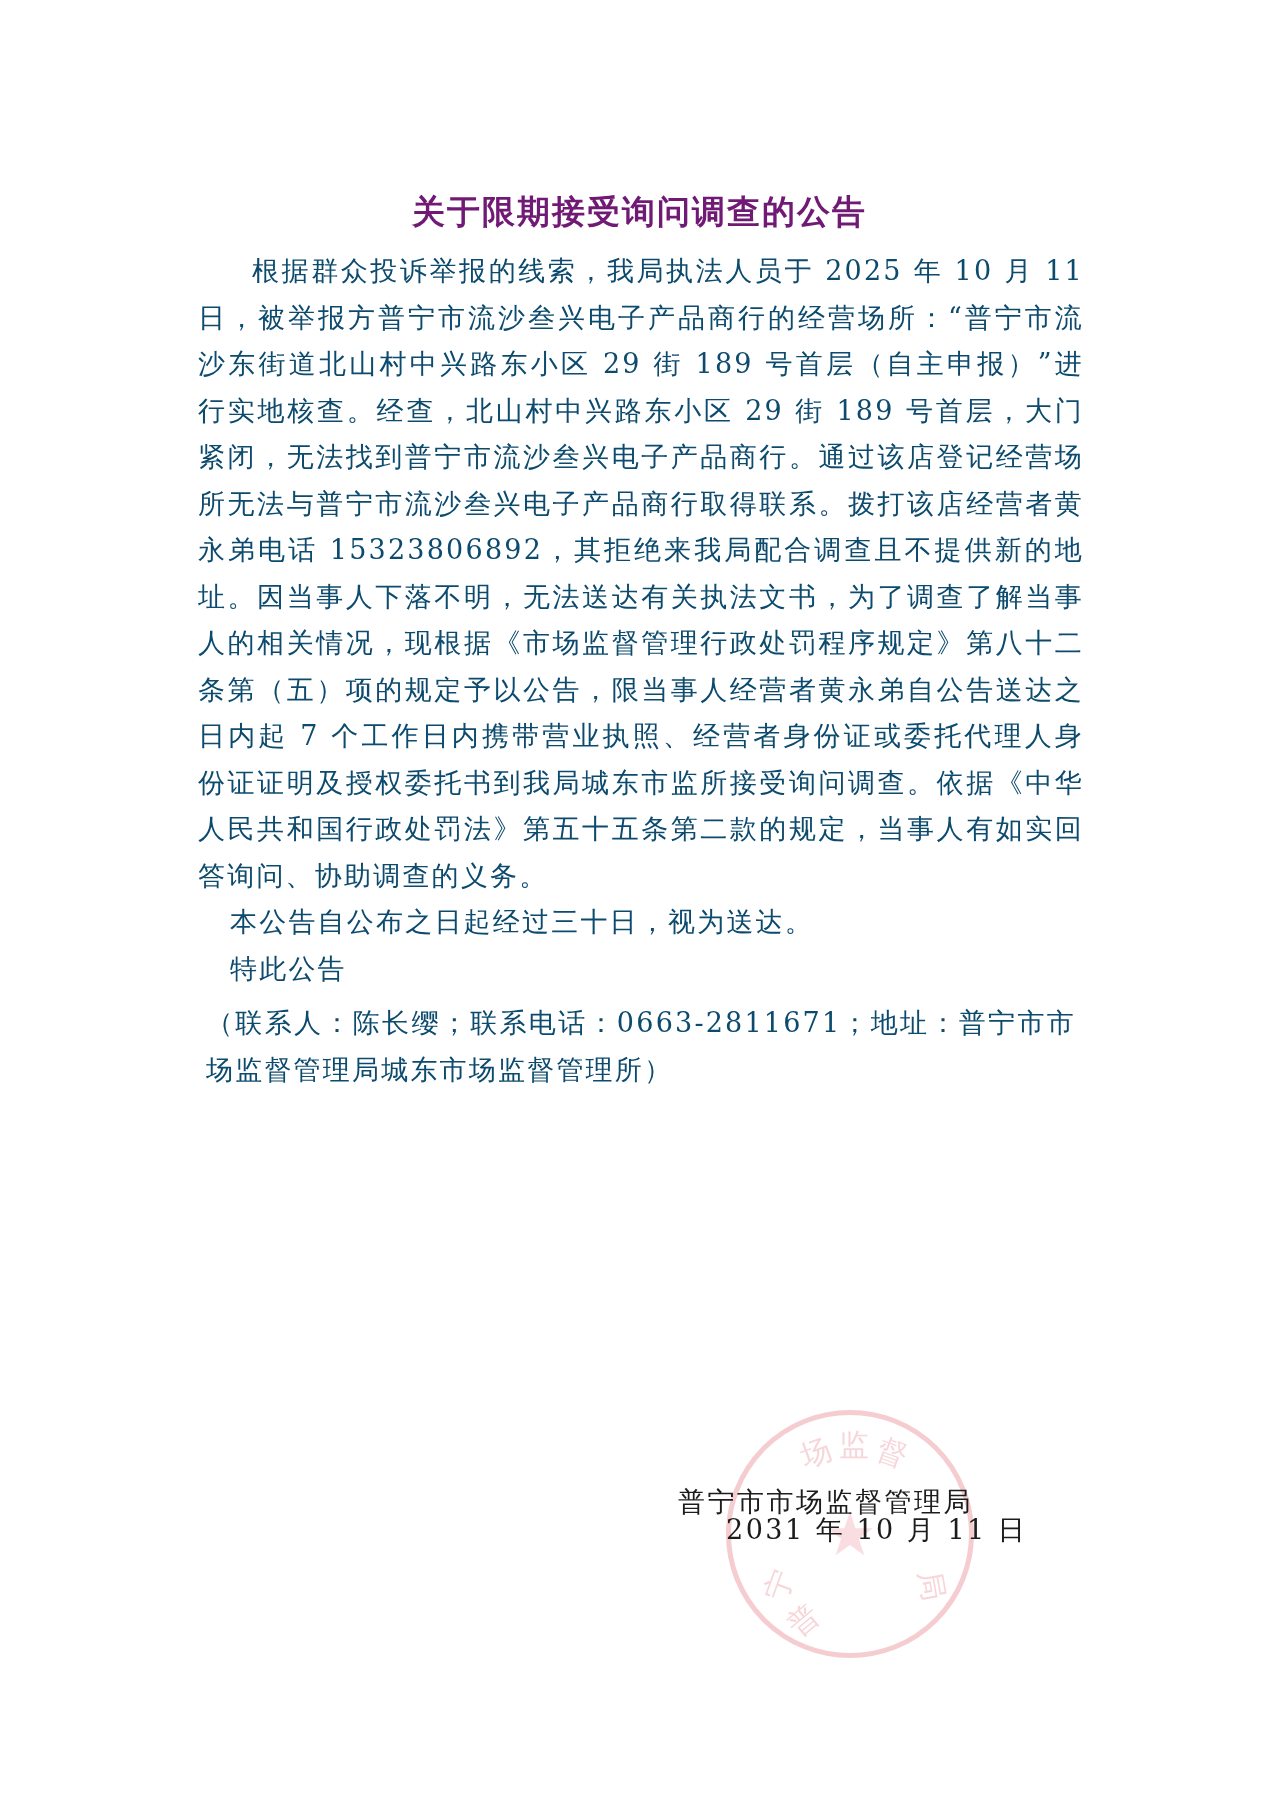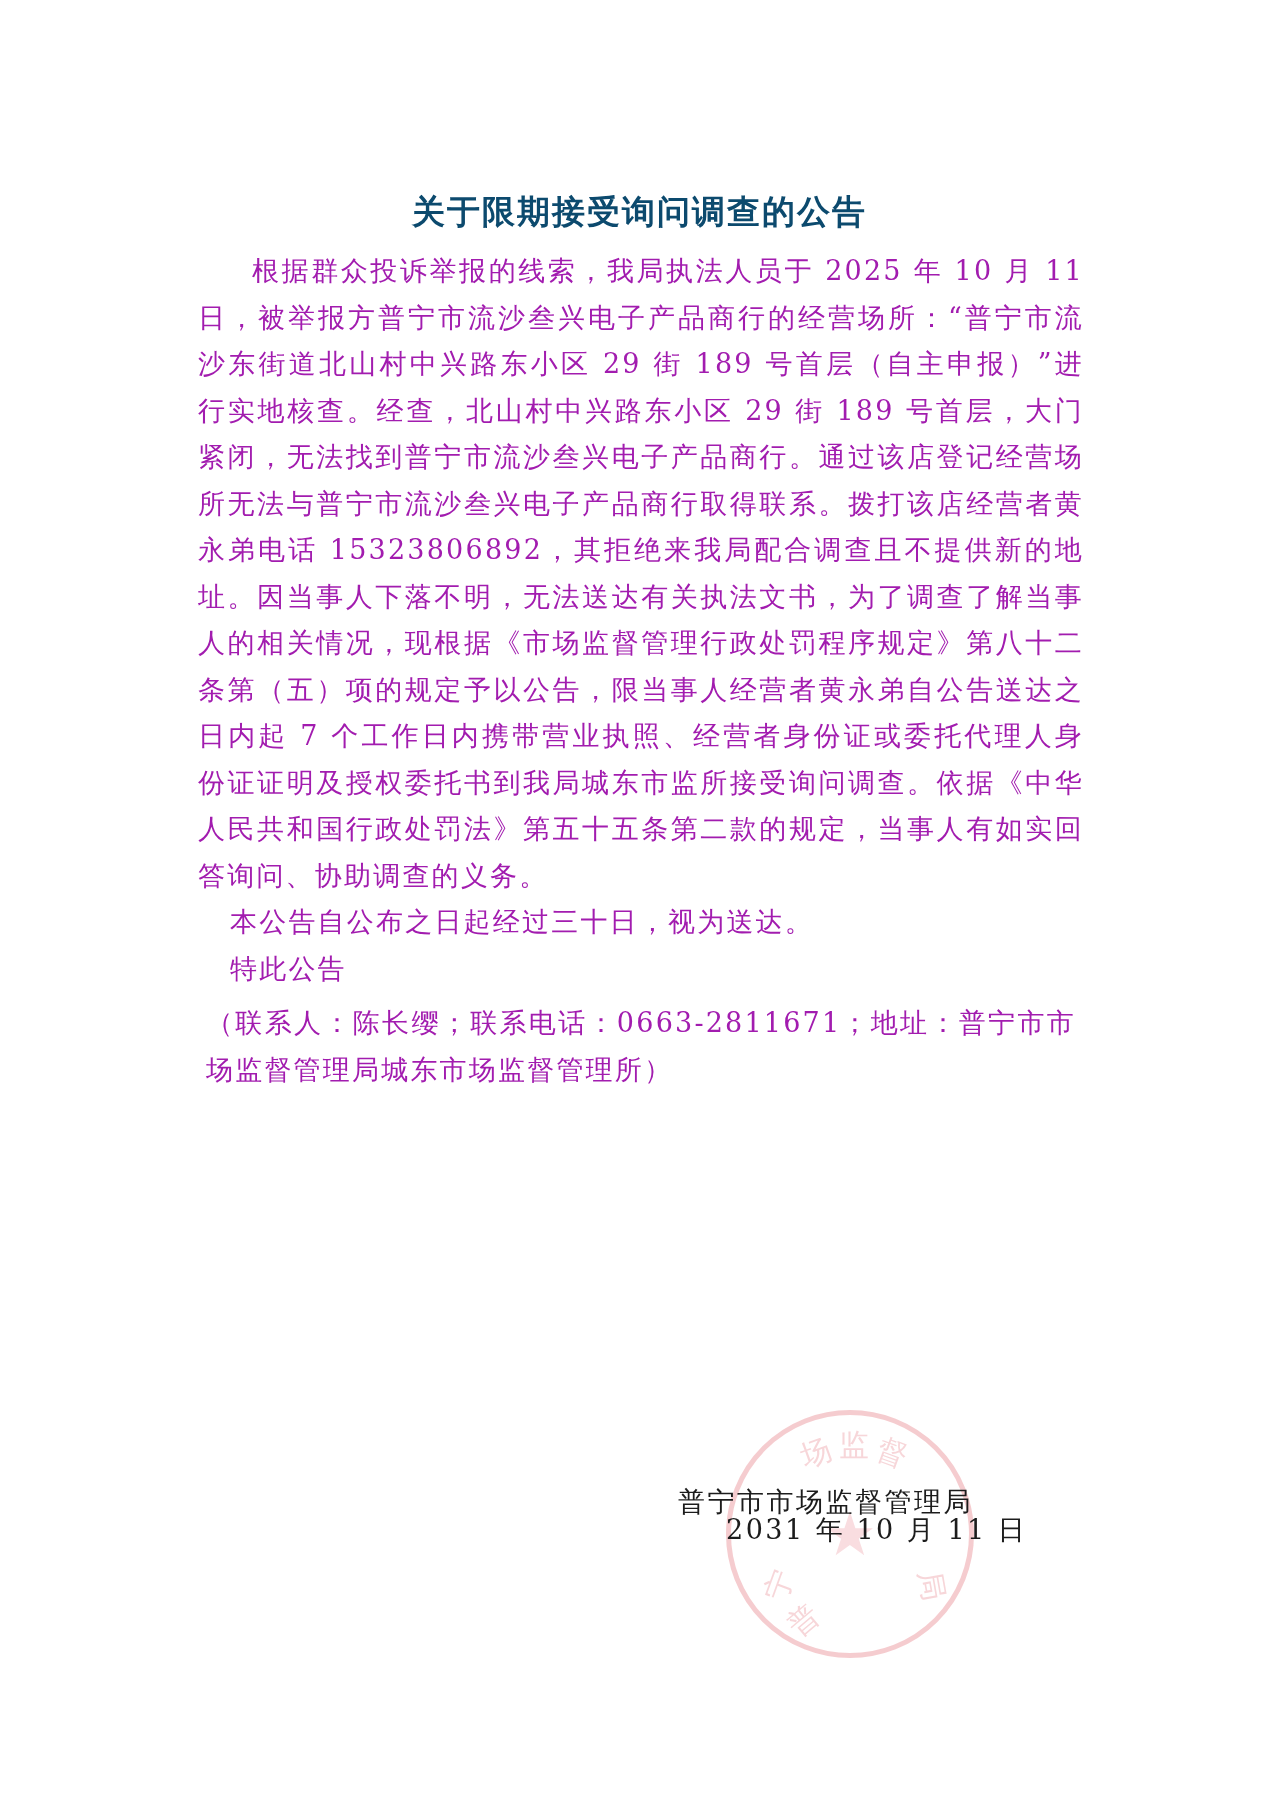--- a/index.html
+++ b/index.html
@@ -24,32 +24,32 @@
     .title {
       position: absolute;
       top: 190px;
       left: 0;
       width: 1279px;
       text-align: center;
       font-family: "DejaVu Sans", "Liberation Sans", sans-serif;
       font-weight: bold;
       font-size: 33px;
       letter-spacing: 2px;
-      color: #0c4a6e;
+      color: #701a75;
     }
     .body-text {
       position: absolute;
       top: 248px;
       left: 198px;
       width: 886px;
       font-size: 27px;
       line-height: 46.5px;
       letter-spacing: 2.2px;
       text-align: justify;
-      color: #a21caf;
+      color: #0c4a6e;
     }
     .para {
       margin: 0;
       text-indent: 54px;
     }
     .para.small-indent { text-indent: 32px; }
     .contact {
       margin: 8px;
       text-indent: 0;
     }

